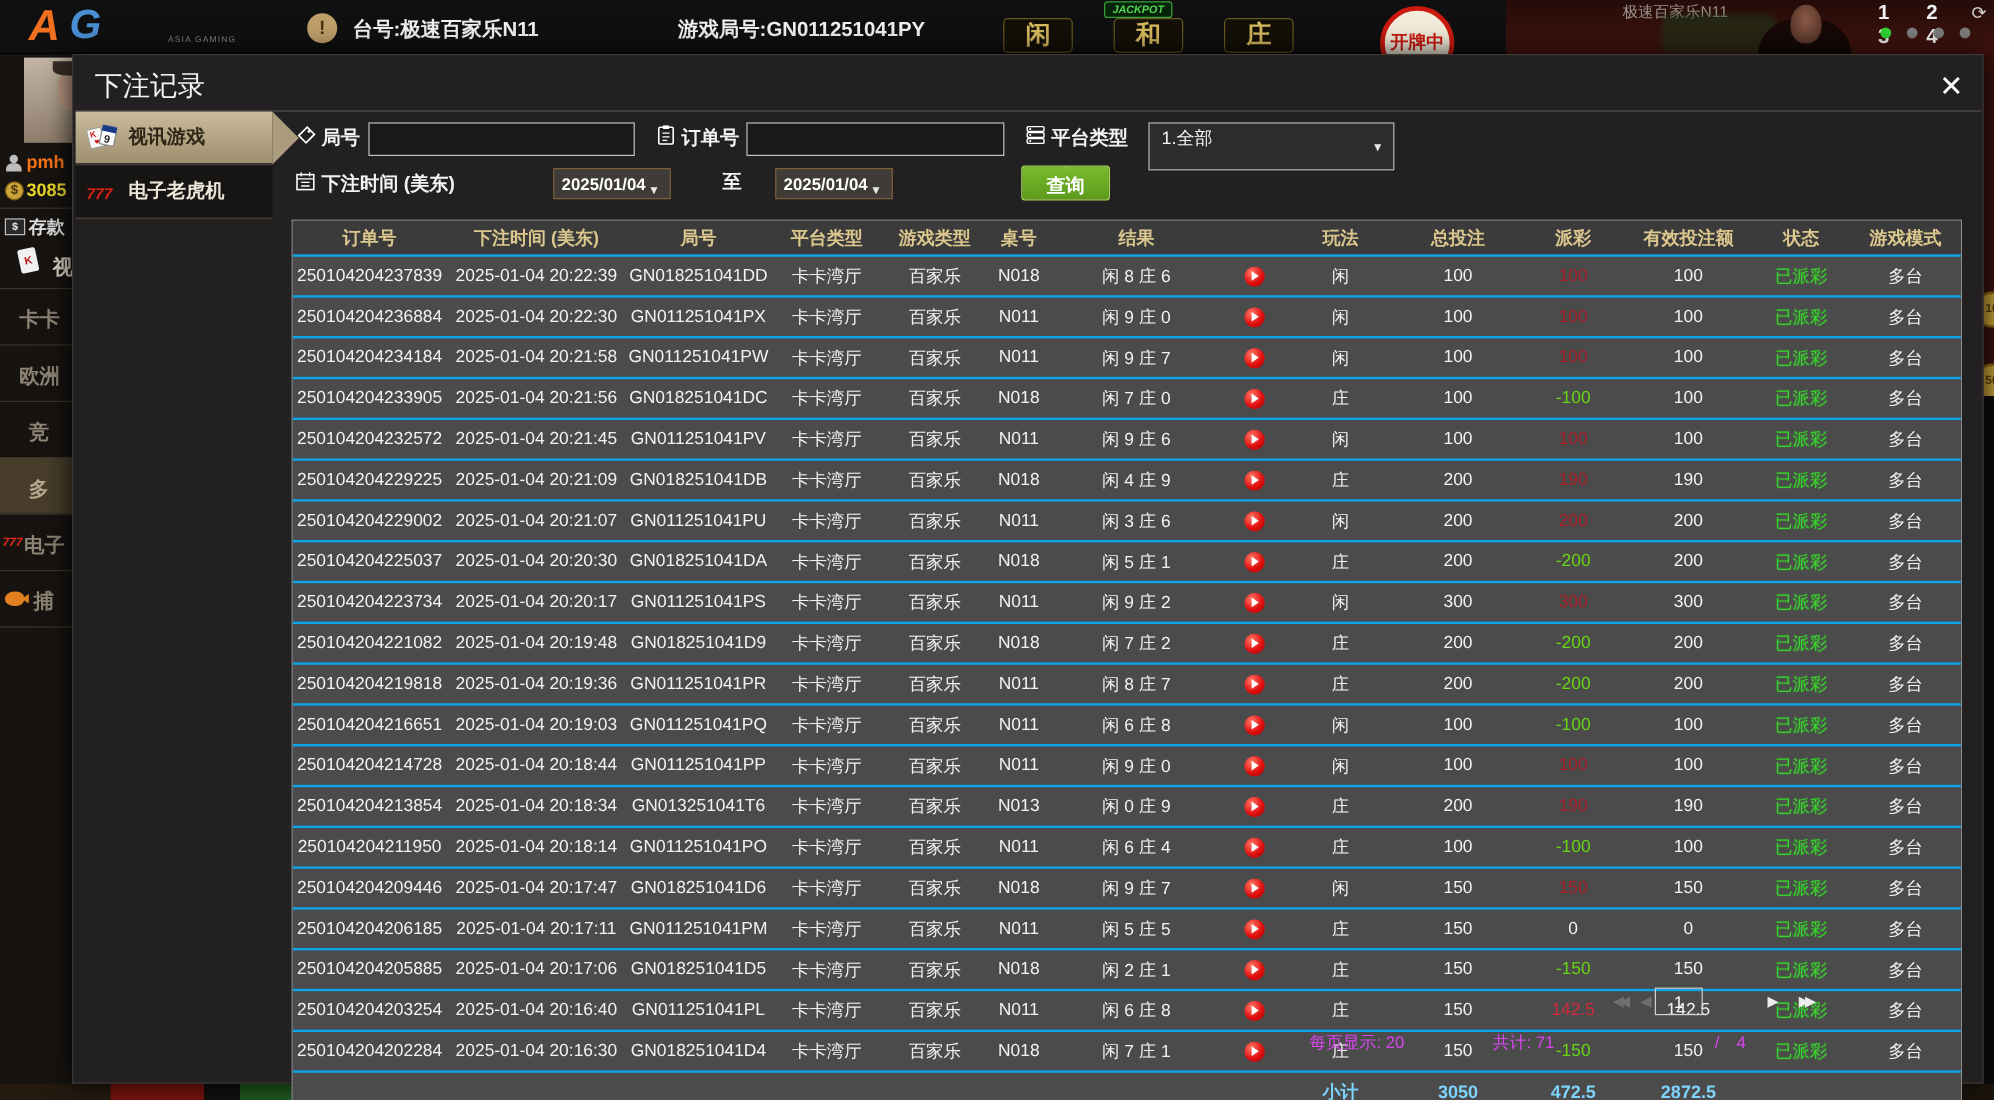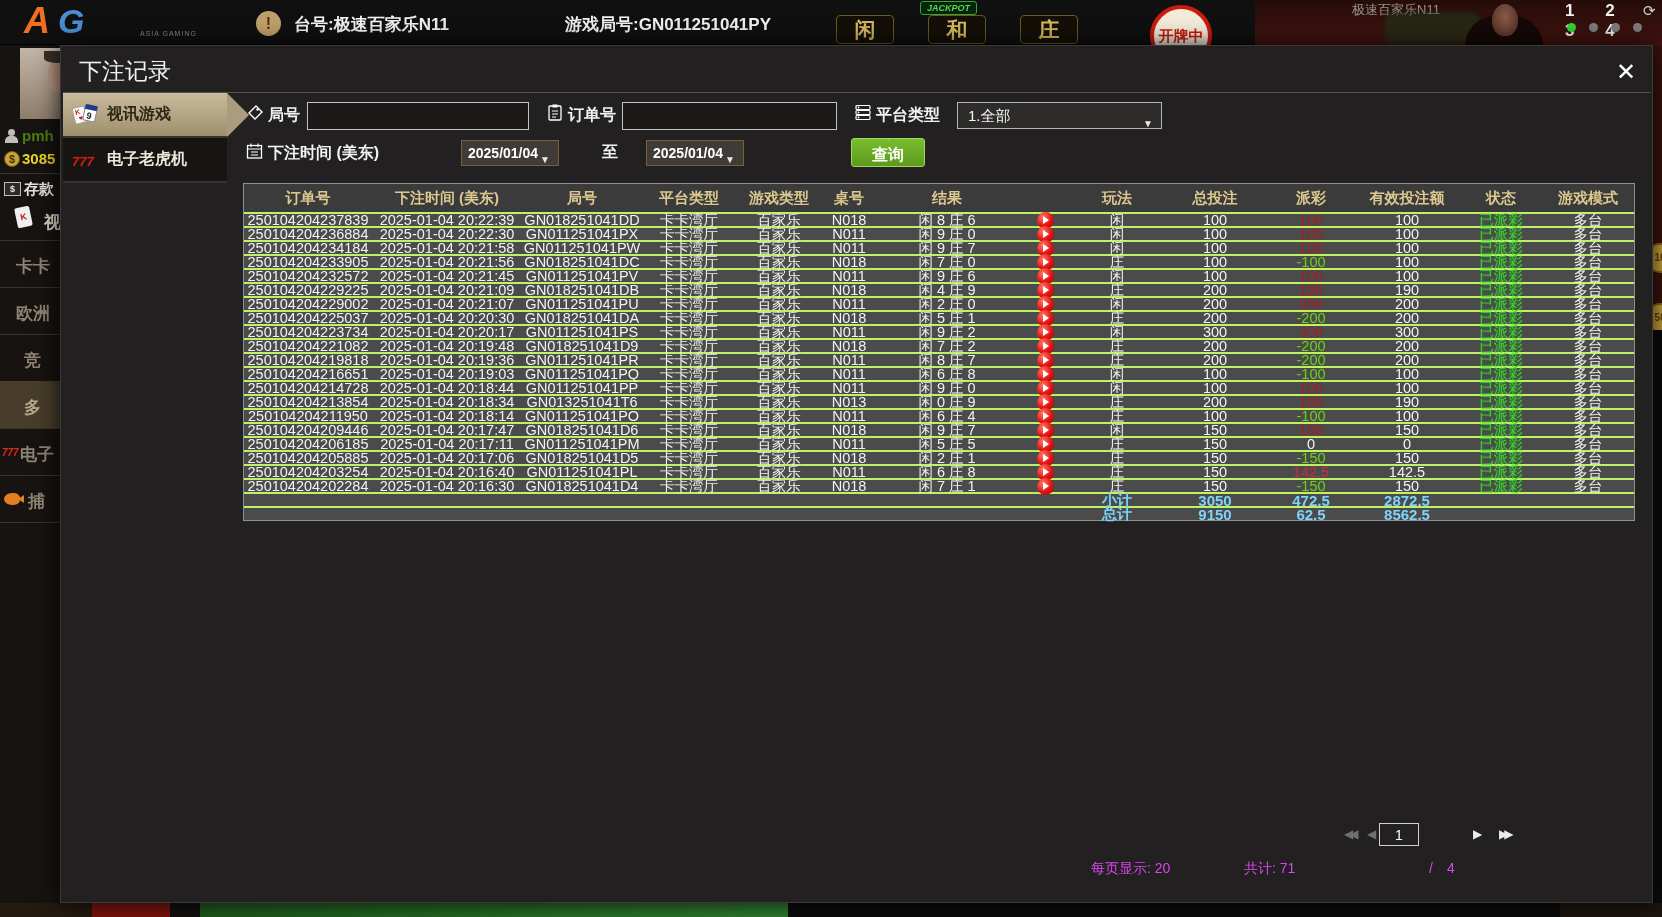--- a/index.html
+++ b/index.html
@@ -28,21 +28,21 @@
   .dealer-face{left:237px;top:4px;width:26px;height:32px;background:radial-gradient(ellipse at 50% 40%,#8a5a48,#4a2a20);border-radius:50% 50% 45% 45%;}
   .seat-nums{left:310px;top:1px;color:#f0f0f0;font-size:17px;font-weight:bold;letter-spacing:13px;}
   .seat-dot{top:23px;width:9px;height:9px;border-radius:50%;background:#7d7d7d;}
   .seat-dot.on{background:#35d435;}
   .refresh-ic{left:388px;top:2px;color:#cfcfcf;font-size:15px;}
   
   #leftstrip{left:0;top:45px;width:60px;height:872px;background:#161310;}
   .avatar{left:20px;top:3px;width:40px;height:71px;background:linear-gradient(180deg,#c3b6a6,#8f7d6c);}
   .avatar-hair{left:24px;top:3px;width:32px;height:12px;background:#3a2e26;border-radius:0 0 40% 40%;}
   .avatar-face{left:28px;top:10px;width:24px;height:34px;background:#b99780;border-radius:45%;}
-  .uname{left:22px;top:82px;font-size:15px;font-weight:bold;color:#4d7c0f;}
+  .uname{left:22px;top:82px;font-size:15px;font-weight:bold;color:#f97316;}
   .user-ic{left:5px;top:84px;width:14px;height:14px;}
   .user-ic .h{position:absolute;left:3px;top:0;width:7px;height:7px;border-radius:50%;background:#bdbdbd;}
   .user-ic .b{position:absolute;left:0;top:7px;width:13px;height:7px;border-radius:5px 5px 0 0;background:#bdbdbd;}
   .coin{left:4px;top:106px;width:16px;height:16px;border-radius:50%;background:#caa23a;border:1px solid #7a5a14;
     color:#4a340a;font-size:11px;font-weight:bold;text-align:center;line-height:14px;}
   .balance{left:22px;top:105px;font-size:15px;font-weight:bold;color:#e8d42a;}
   .sdiv{left:0;width:60px;height:1px;background:#3a362e;}
   .dep-ic{left:4px;top:137px;width:17px;height:14px;background:#2a2a2a;border:1px solid #bdbdbd;color:#e8e8e8;
     font-size:9px;font-weight:bold;text-align:center;line-height:12px;}
   .deposit{left:24px;top:135px;font-size:15px;font-weight:bold;color:#e2e2e2;}
@@ -71,36 +71,36 @@
   .mi{position:relative;height:45px;border-bottom:2px solid #38342e;background:#171513;display:flex;align-items:center;
     gap:9px;padding-left:9px;color:#ece6d8;font-size:16px;font-weight:bold;cursor:pointer;}
   .mi.active{background:linear-gradient(180deg,#c9bb9c,#9f8f6e);color:#2e2617;}
   .mi.active:after{content:"";position:absolute;right:-22px;top:0;border-top:22.5px solid transparent;
     border-bottom:22.5px solid transparent;border-left:22px solid #ab9c7d;}
   .mi svg{flex:0 0 auto;}
 
   
   .f-label{font-weight:bold;font-size:16px;color:#f2f2f2;}
   .f-input{background:#1b1917;border:1px solid #c2c2c2;height:28px;color:#fff;font-size:14px;padding:0 6px;}
-  .f-select{background:#2e2c2a;border:1px solid #b5b5b5;height:27px;color:#f5f5f5;font-size:15px;
+  .f-select{background:#2e2c2a;border:1px solid #b5b5b5;height:40px;color:#f5f5f5;font-size:15px;
     padding:0 8px 0 10px;line-height:25px;cursor:pointer;}
   .f-caret{position:absolute;right:8px;top:8px;font-size:10px;color:#e8e8e8;}
   .dateb{background:#3f3c38;border:1px solid #7d5f35;height:26px;color:#fff;font-size:14px;font-weight:bold;
     line-height:24px;padding:0 6px;cursor:pointer;}
   .dateb .f-caret{top:7px;}
   .searchbtn{width:74px;height:29px;background:linear-gradient(180deg,#79bc2e,#5d9a1c);border:1px solid #a8d35f;
     border-radius:3px;color:#fff;font-size:16px;font-weight:bold;display:flex;align-items:center;justify-content:center;
     gap:4px;cursor:pointer;flex-direction:column;}
 
   
   :root{--cols:128px 150px 120px 94px 86px 54px 142px 54px 90px 106px 86px 106px 82px 92px;}
   #btable{left:182px;top:137px;width:1392px;border:1px solid #8f8f8f;background:#2a2a2a;}
   .trow,.thead{display:grid;grid-template-columns:var(--cols);align-items:center;}
   .thead{height:28px;background:#3b3b3b;color:#dcc88e;font-weight:bold;font-size:15px;}
-  .trow{height:14px;background:#4b4b4b;border-top:2px solid #bef264;color:#f2f2f2;font-size:14.5px;}
+  .trow{height:34px;background:#4b4b4b;border-top:2px solid #0ea5e9;color:#f2f2f2;font-size:14.5px;}
   .cell{text-align:center;overflow:hidden;white-space:nowrap;}
   .playbtn{display:inline-block;width:17px;height:17px;border-radius:50%;vertical-align:middle;cursor:pointer;
     background:radial-gradient(circle at 35% 30%,#ff7a66,#e01010 55%,#a80000);position:relative;}
   .playbtn:after{content:"";position:absolute;left:6.5px;top:4.5px;border-left:6px solid #fff;
     border-top:4px solid transparent;border-bottom:4px solid transparent;}
   .pay-pos{color:#a81c26;}
   .pay-pos-bright{color:#d2293a;}
   .pay-neg{color:#68d513;}
   .pay-zero{color:#f2f2f2;}
   .status-green{color:#35d82a;text-shadow:0 0 2px rgba(60,255,40,.35);}
@@ -388,21 +388,21 @@
             <div class="cell status-green">已派彩</div>
             <div class="cell">多台</div>
           </div>
           <div class="trow">
             <div class="cell">250104204229002</div>
             <div class="cell">2025-01-04 20:21:07</div>
             <div class="cell">GN011251041PU</div>
             <div class="cell">卡卡湾厅</div>
             <div class="cell">百家乐</div>
             <div class="cell">N011</div>
-            <div class="cell">闲 2 庄 0</div>
+            <div class="cell">闲 3 庄 6</div>
             <div class="cell"><span class="playbtn"></span></div>
             <div class="cell">闲</div>
             <div class="cell">200</div>
             <div class="cell pay-pos">200</div>
             <div class="cell">200</div>
             <div class="cell status-green">已派彩</div>
             <div class="cell">多台</div>
           </div>
           <div class="trow">
             <div class="cell">250104204225037</div>

